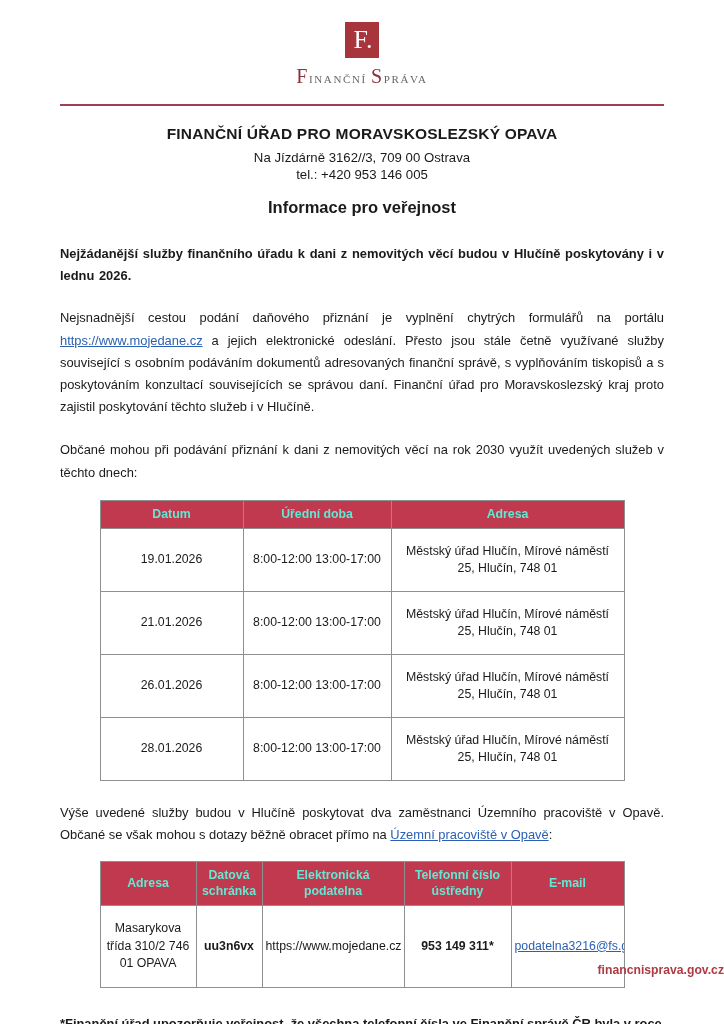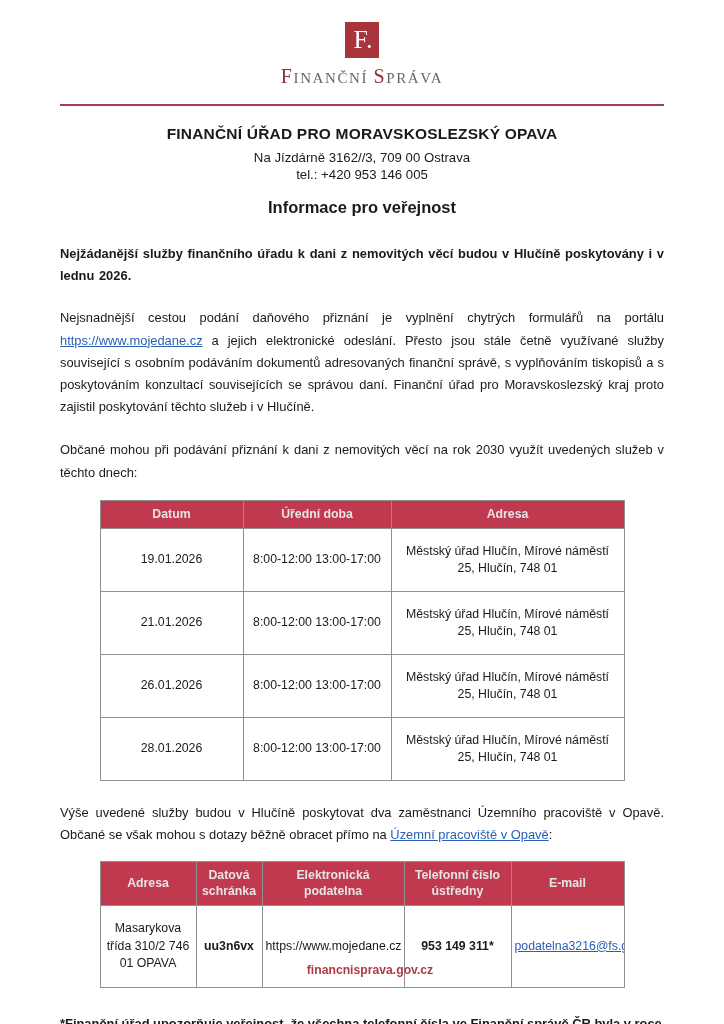--- a/index.html
+++ b/index.html
@@ -55,21 +55,21 @@
     font-size: 17.5px;
     letter-spacing: 1.6px;
     color: #6d6468;
     white-space: nowrap;
   }
   .logo-word .cap {
     color: #8d3038;
     font-size: 20px;
   }
   .logo-word .sm {
-    font-size: 15px;
+    font-size: 11px;
   }
   .rule {
     margin-top: 16px;
     height: 2px;
     background: #9e4050;
     width: 100%;
   }
 
   
   .office-title {
@@ -122,21 +122,21 @@
 
   
   table.doc-table {
     border-collapse: collapse;
     margin: 16px auto 0 auto;
     width: 524px;
     table-layout: fixed;
   }
   table.doc-table th {
     background: #c0394f;
-    color: #e5e5e5;
+    color: #5eead4;
     font-size: 12.3px;
     font-weight: bold;
     padding: 6px 4px;
     border: 1px solid #8f8f8f;
     text-align: center;
     line-height: 1.25;
   }
   table.doc-table td {
     border: 1px solid #8f8f8f;
     font-size: 12.3px;
@@ -155,21 +155,21 @@
   table.contact { margin-top: 15px; }
   table.contact col.c1 { width: 96px; }
   table.contact col.c2 { width: 66px; }
   table.contact col.c3 { width: 142px; }
   table.contact col.c4 { width: 107px; }
   table.contact col.c5 { width: 113px; }
   table.contact td { height: 50px; padding: 14px 3px; }
   td.bold { font-weight: bold; }
   td.nowrap-mail { overflow: hidden; white-space: nowrap; }
   .footer-url {
-    text-align: center;
+    text-align: right;
     font-size: 12.2px;
     color: #b03a44;
     font-weight: bold;
     position: absolute;
     left: 16px;
     right: 0;
     bottom: 47px;
   }
 </style>
 </head>

